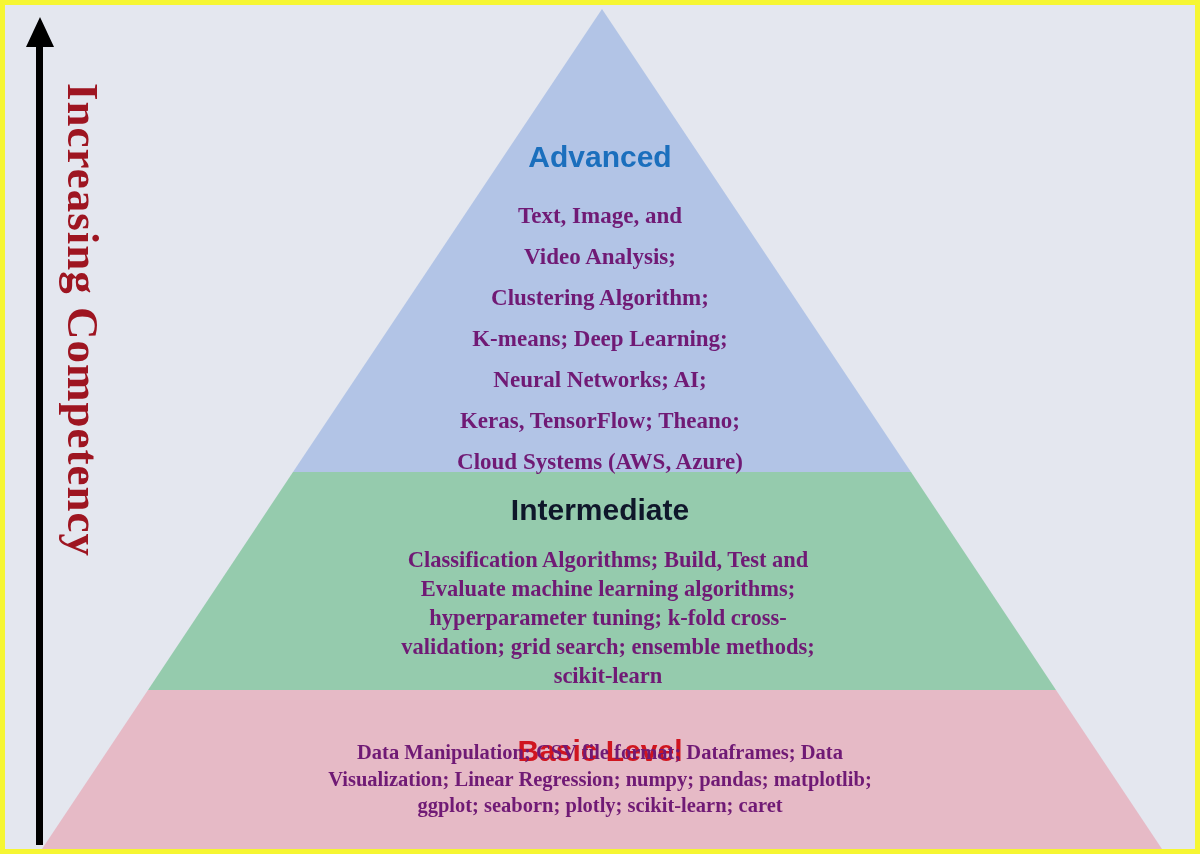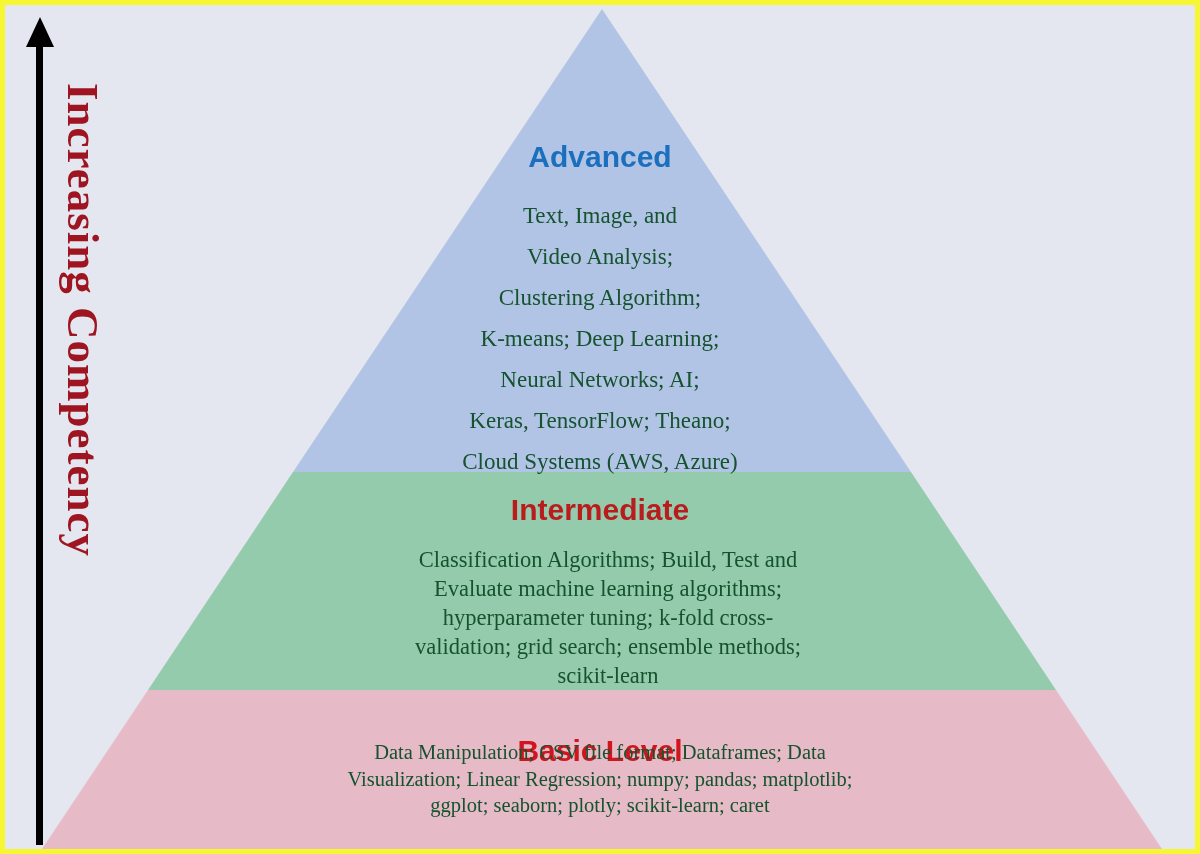--- a/index.html
+++ b/index.html
@@ -67,27 +67,27 @@
 
   
   .txt { position: absolute; left: 0; right: 0; text-align: center; }
 
   .title {
     font-family: "Liberation Sans", sans-serif;
     font-weight: bold;
     font-size: 30px;
   }
   .title-advanced     { top: 135px; color: #1b6fbd; text-align: center; }
-  .title-intermediate { top: 488px; color: #b91c1c; }
+  .title-intermediate { top: 488px; color: #0f172a; }
   .title-basic        { top: 708px; color: #d0151f; margin-top: 21px; }
 
   .body-text {
     font-family: "Liberation Serif", serif;
-    font-weight: normal;
-    color: #14532d;
+    font-weight: bold;
+    color: #701a75;
     white-space: pre-line;
   }
   .body-advanced {
     top: 190px;
     font-size: 23px;
     line-height: 41px;
   }
   .body-intermediate {
     top: 540px;
     font-size: 22.5px;

